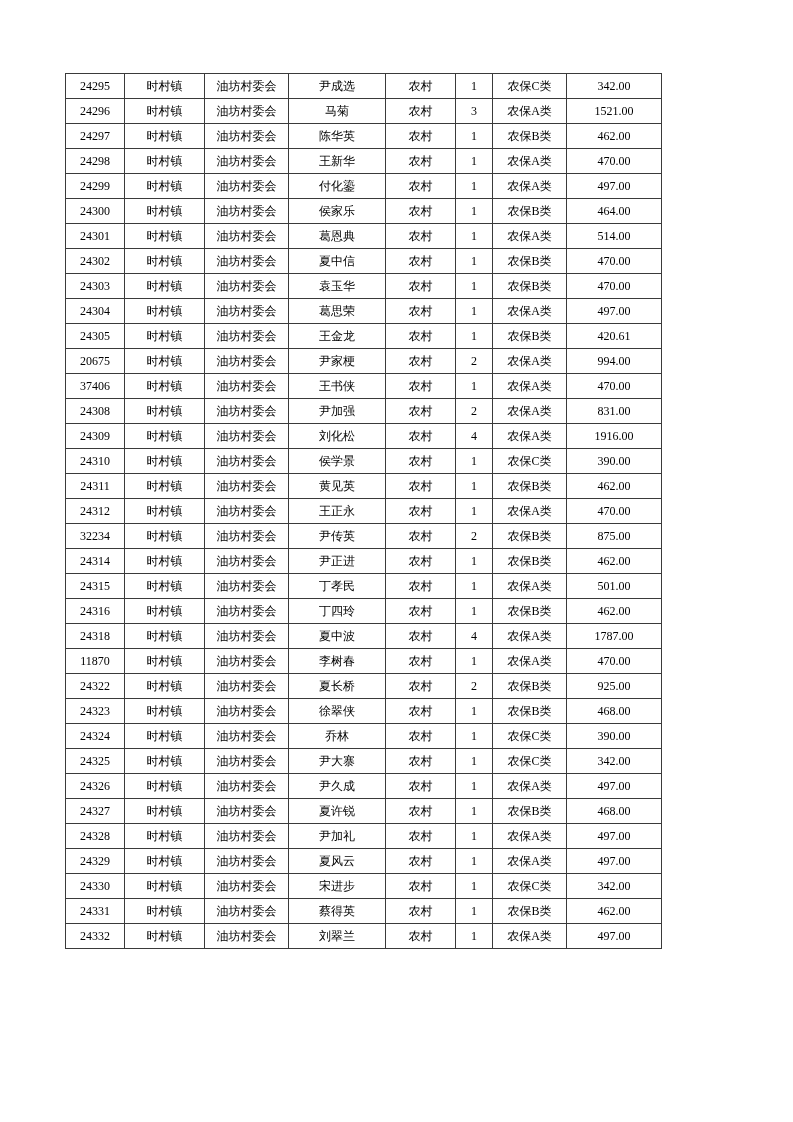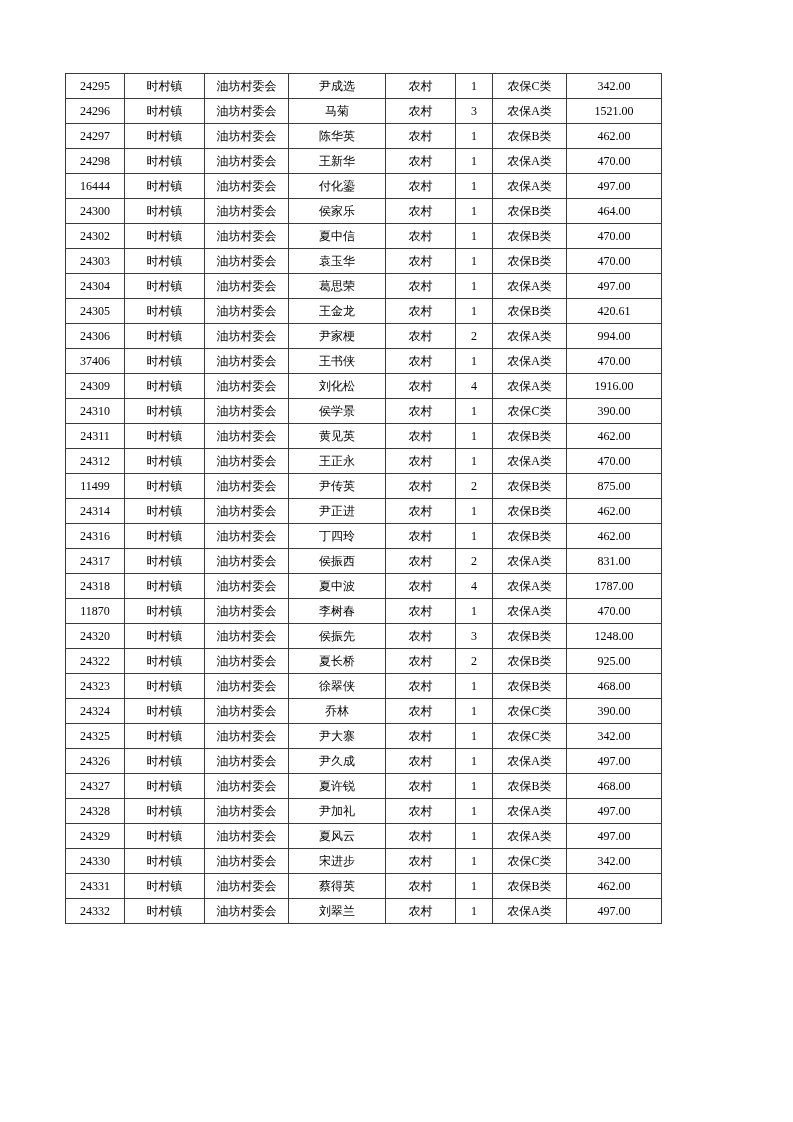--- a/index.html
+++ b/index.html
@@ -93,40 +93,50 @@
     <td>24298</td>
     <td>时村镇</td>
     <td>油坊村委会</td>
     <td>王新华</td>
     <td>农村</td>
     <td>1</td>
     <td>农保A类</td>
     <td>470.00</td>
   </tr>
         <tr>
-    <td>16444</td>
+    <td>24299</td>
     <td>时村镇</td>
     <td>油坊村委会</td>
     <td>付化鎏</td>
     <td>农村</td>
     <td>1</td>
     <td>农保A类</td>
     <td>497.00</td>
   </tr>
         <tr>
     <td>24300</td>
     <td>时村镇</td>
     <td>油坊村委会</td>
     <td>侯家乐</td>
     <td>农村</td>
     <td>1</td>
     <td>农保B类</td>
     <td>464.00</td>
   </tr>
         <tr>
+    <td>24301</td>
+    <td>时村镇</td>
+    <td>油坊村委会</td>
+    <td>葛恩典</td>
+    <td>农村</td>
+    <td>1</td>
+    <td>农保A类</td>
+    <td>514.00</td>
+  </tr>
+        <tr>
     <td>24302</td>
     <td>时村镇</td>
     <td>油坊村委会</td>
     <td>夏中信</td>
     <td>农村</td>
     <td>1</td>
     <td>农保B类</td>
     <td>470.00</td>
   </tr>
         <tr>
@@ -153,38 +163,48 @@
     <td>24305</td>
     <td>时村镇</td>
     <td>油坊村委会</td>
     <td>王金龙</td>
     <td>农村</td>
     <td>1</td>
     <td>农保B类</td>
     <td>420.61</td>
   </tr>
         <tr>
-    <td>24306</td>
+    <td>20675</td>
     <td>时村镇</td>
     <td>油坊村委会</td>
     <td>尹家梗</td>
     <td>农村</td>
     <td>2</td>
     <td>农保A类</td>
     <td>994.00</td>
   </tr>
         <tr>
     <td>37406</td>
     <td>时村镇</td>
     <td>油坊村委会</td>
     <td>王书侠</td>
     <td>农村</td>
     <td>1</td>
     <td>农保A类</td>
     <td>470.00</td>
+  </tr>
+        <tr>
+    <td>24308</td>
+    <td>时村镇</td>
+    <td>油坊村委会</td>
+    <td>尹加强</td>
+    <td>农村</td>
+    <td>2</td>
+    <td>农保A类</td>
+    <td>831.00</td>
   </tr>
         <tr>
     <td>24309</td>
     <td>时村镇</td>
     <td>油坊村委会</td>
     <td>刘化松</td>
     <td>农村</td>
     <td>4</td>
     <td>农保A类</td>
     <td>1916.00</td>
@@ -213,88 +233,78 @@
     <td>24312</td>
     <td>时村镇</td>
     <td>油坊村委会</td>
     <td>王正永</td>
     <td>农村</td>
     <td>1</td>
     <td>农保A类</td>
     <td>470.00</td>
   </tr>
         <tr>
-    <td>11499</td>
+    <td>32234</td>
     <td>时村镇</td>
     <td>油坊村委会</td>
     <td>尹传英</td>
     <td>农村</td>
     <td>2</td>
     <td>农保B类</td>
     <td>875.00</td>
   </tr>
         <tr>
     <td>24314</td>
     <td>时村镇</td>
     <td>油坊村委会</td>
     <td>尹正进</td>
     <td>农村</td>
     <td>1</td>
     <td>农保B类</td>
     <td>462.00</td>
   </tr>
         <tr>
+    <td>24315</td>
+    <td>时村镇</td>
+    <td>油坊村委会</td>
+    <td>丁孝民</td>
+    <td>农村</td>
+    <td>1</td>
+    <td>农保A类</td>
+    <td>501.00</td>
+  </tr>
+        <tr>
     <td>24316</td>
     <td>时村镇</td>
     <td>油坊村委会</td>
     <td>丁四玲</td>
     <td>农村</td>
     <td>1</td>
     <td>农保B类</td>
     <td>462.00</td>
   </tr>
         <tr>
-    <td>24317</td>
-    <td>时村镇</td>
-    <td>油坊村委会</td>
-    <td>侯振西</td>
-    <td>农村</td>
-    <td>2</td>
-    <td>农保A类</td>
-    <td>831.00</td>
-  </tr>
-        <tr>
     <td>24318</td>
     <td>时村镇</td>
     <td>油坊村委会</td>
     <td>夏中波</td>
     <td>农村</td>
     <td>4</td>
     <td>农保A类</td>
     <td>1787.00</td>
   </tr>
         <tr>
     <td>11870</td>
     <td>时村镇</td>
     <td>油坊村委会</td>
     <td>李树春</td>
     <td>农村</td>
     <td>1</td>
     <td>农保A类</td>
     <td>470.00</td>
-  </tr>
-        <tr>
-    <td>24320</td>
-    <td>时村镇</td>
-    <td>油坊村委会</td>
-    <td>侯振先</td>
-    <td>农村</td>
-    <td>3</td>
-    <td>农保B类</td>
-    <td>1248.00</td>
   </tr>
         <tr>
     <td>24322</td>
     <td>时村镇</td>
     <td>油坊村委会</td>
     <td>夏长桥</td>
     <td>农村</td>
     <td>2</td>
     <td>农保B类</td>
     <td>925.00</td>

